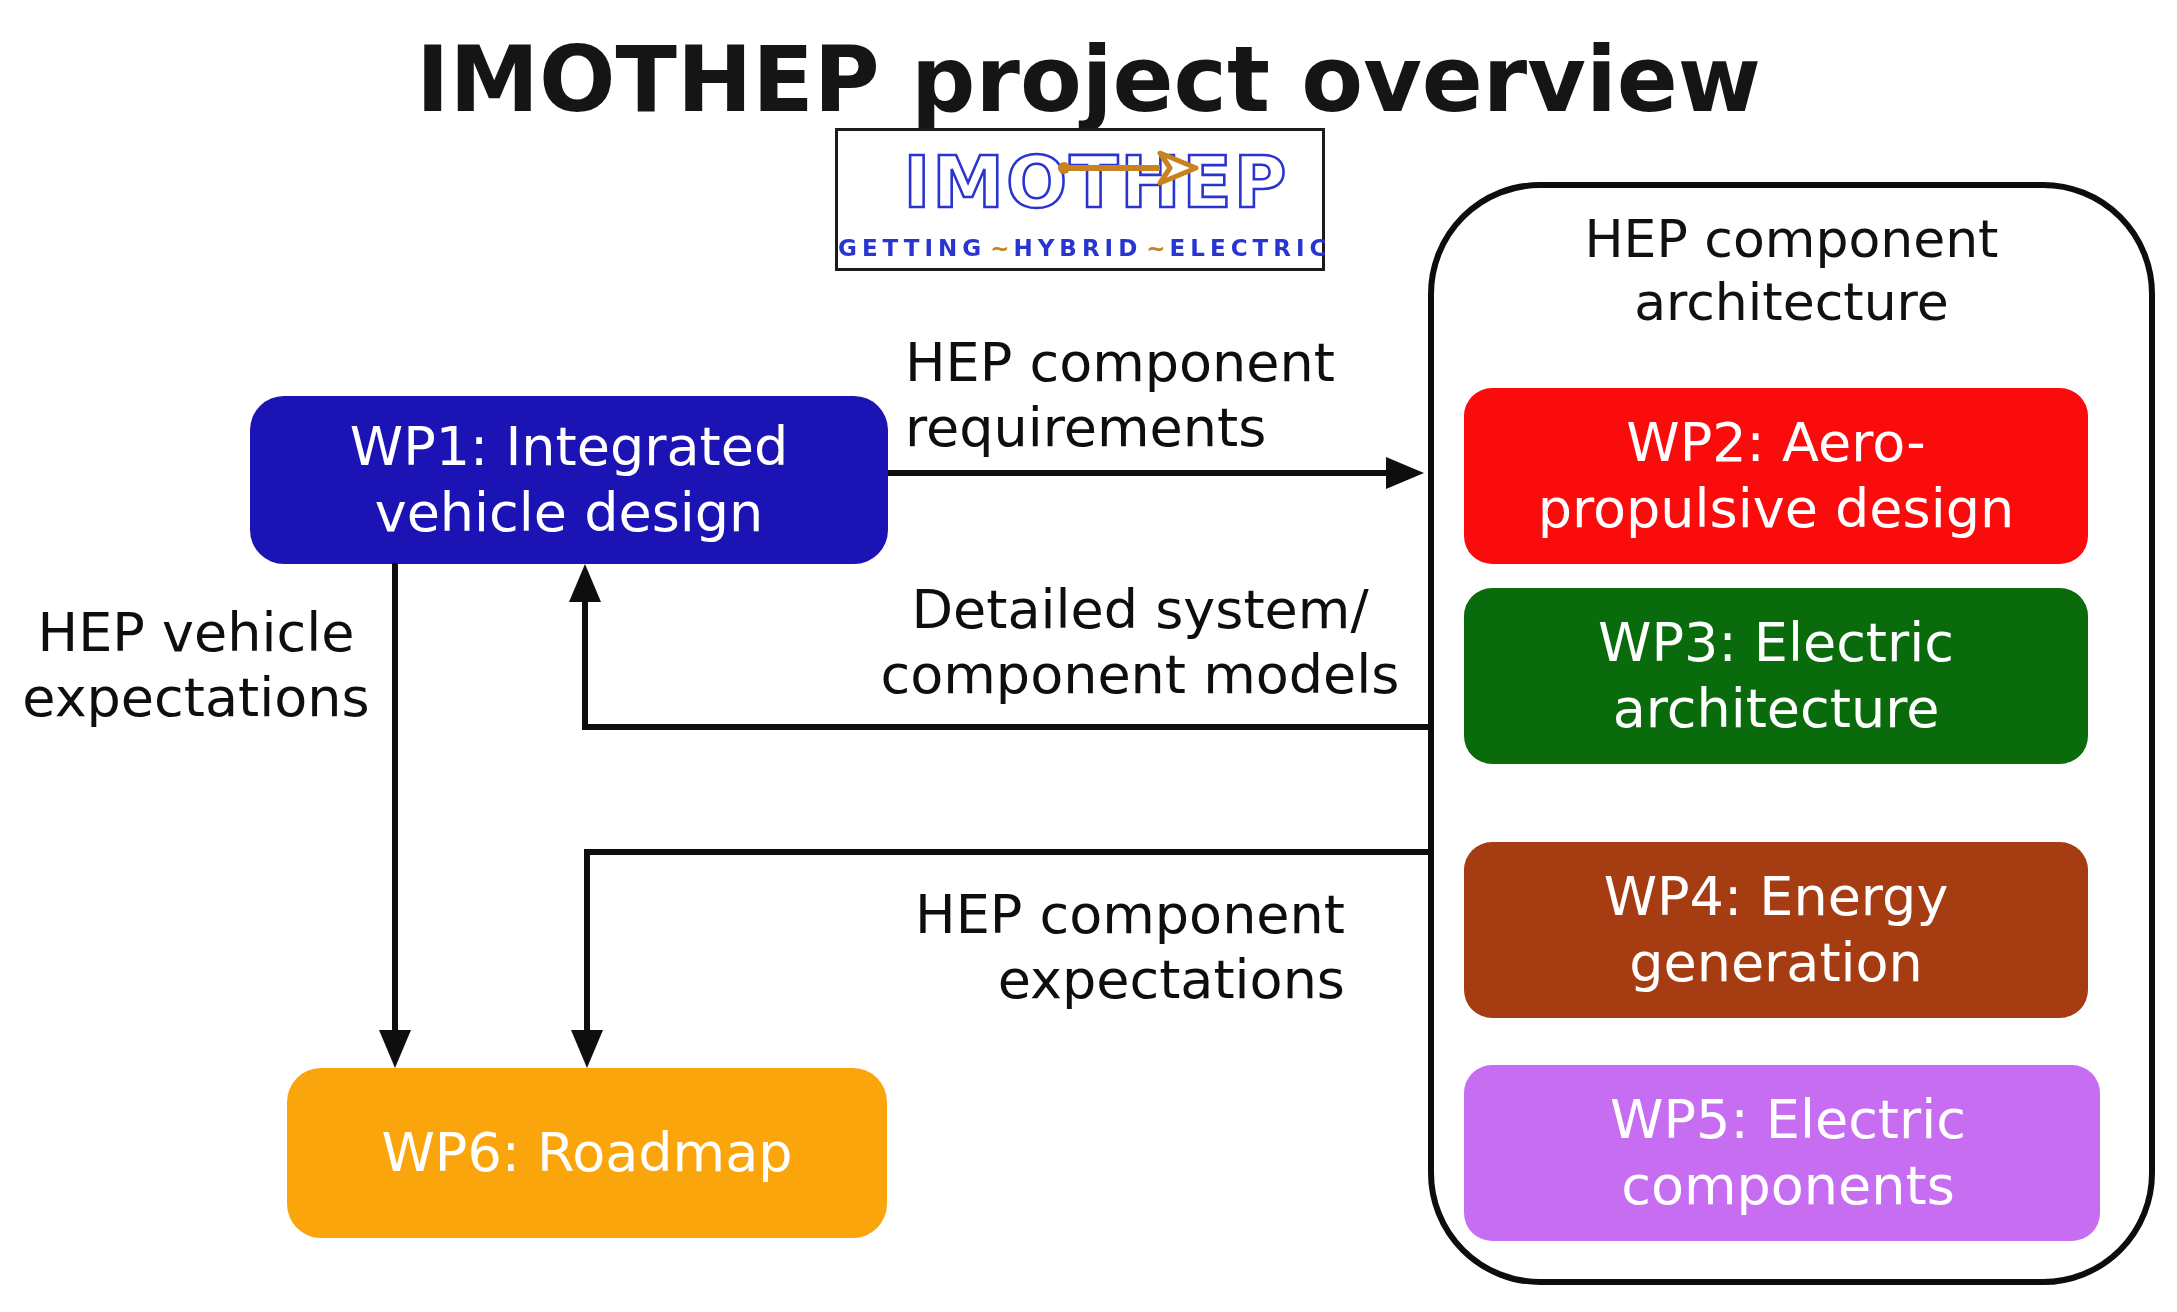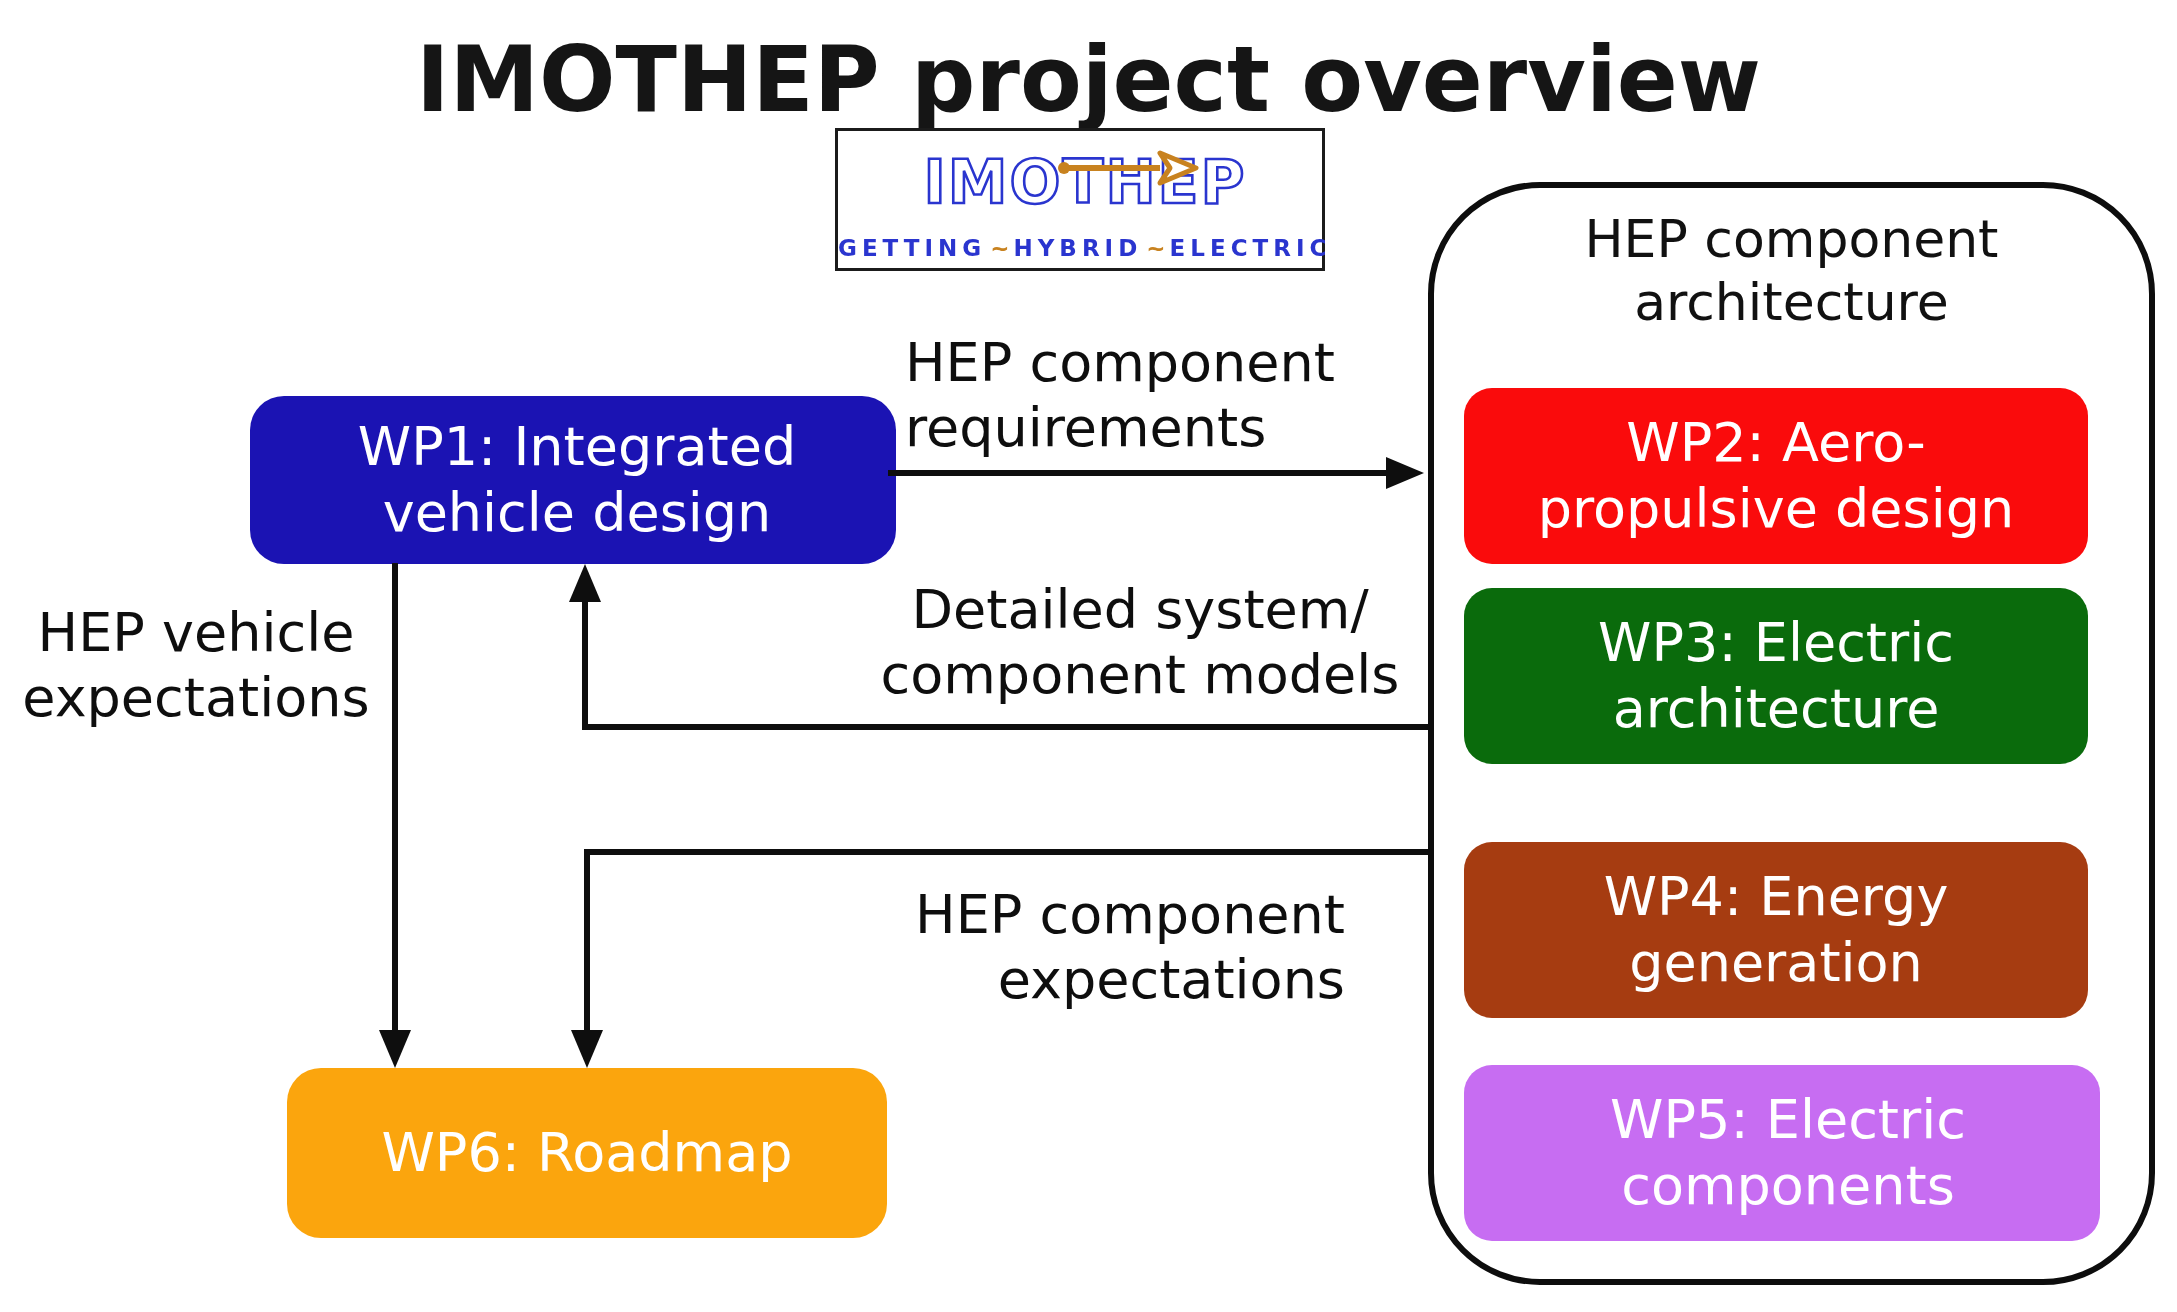--- a/index.html
+++ b/index.html
@@ -11,22 +11,22 @@
   .page-title{
     position:absolute;left:0;top:0;width:100%;text-align:center;
     font-size:90px;line-height:108px;font-weight:bold;letter-spacing:0px;color:#151515;margin-top:26px;
   }
   
   .logo{
     position:absolute;left:835px;top:128px;width:490px;height:143px;
     border:3px solid #1b1b1b;box-sizing:border-box;background:#ffffff;
   }
   .logo-word{
-    position:absolute;left:5px;top:2px;width:100%;text-align:center;
-    font-size:60px;line-height:98px;font-weight:800;letter-spacing:2px;
+    position:absolute;left:16px;top:2px;width:100%;text-align:center;
+    font-size:72px;line-height:98px;font-weight:800;letter-spacing:2px;
     color:transparent;-webkit-text-stroke:2.6px #2a35cf;
   }
   @supports not (-webkit-text-stroke:1px #000){ .logo-word{color:#2a35cf;} }
   .logo-arrow{position:absolute;left:218px;top:14px;}
   .logo-tagline{
     position:absolute;left:0;bottom:7px;width:100%;text-align:center;
     font-size:23px;line-height:26px;font-weight:bold;letter-spacing:5px;color:#2a35cf;
     white-space:nowrap;
   }
   .logo-tagline .sep{color:#c8821f;padding:0 4px;letter-spacing:0;}
@@ -77,21 +77,21 @@
     <svg class="logo-arrow" width="150" height="46" viewBox="0 0 150 46">
       <line x1="6" y1="23" x2="104" y2="23" stroke="#c8821f" stroke-width="6"></line>
       <circle cx="8" cy="23" r="6" fill="#c8821f"></circle>
       <path d="M104 8 L140 23 L104 38 L114 23 Z" fill="#ffffff" stroke="#c8821f" stroke-width="5" stroke-linejoin="round"></path>
     </svg>
     <div class="logo-tagline">
       <span>GETTING</span><span class="sep">~</span><span>HYBRID</span><span class="sep">~</span><span>ELECTRIC</span>
     </div>
   </div>
 
-  <div class="wpbox wp1" style="background-color: rgb(27, 19, 179); padding-left: 8px;">
+  <div class="wpbox wp1" style="background-color: rgb(27, 19, 179);">
     <span>WP1: Integrated</span>
     <span>vehicle design</span>
   </div>
 
   <div class="wpbox wp6" style="background-color: rgb(251, 165, 13);">
     <span>WP6: Roadmap</span>
   </div>
 
   <div class="hep-container">
     <div class="hep-title">

